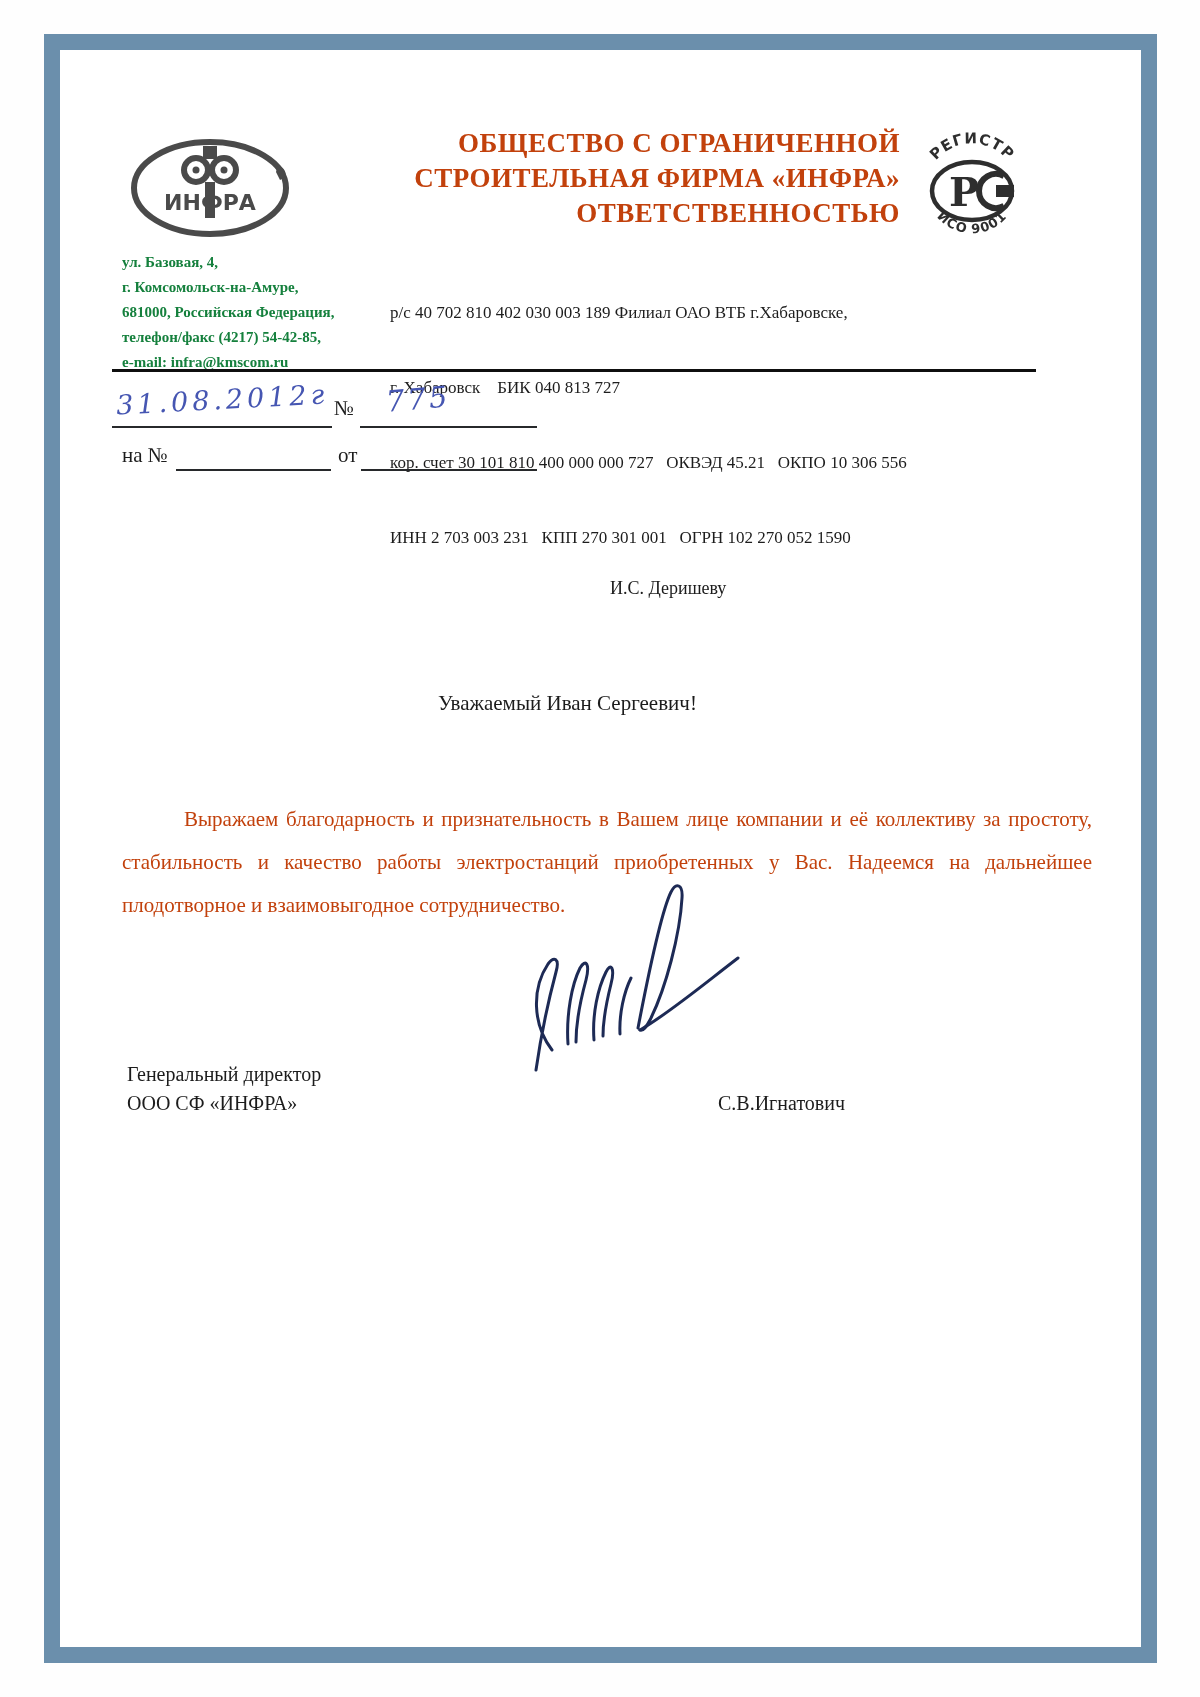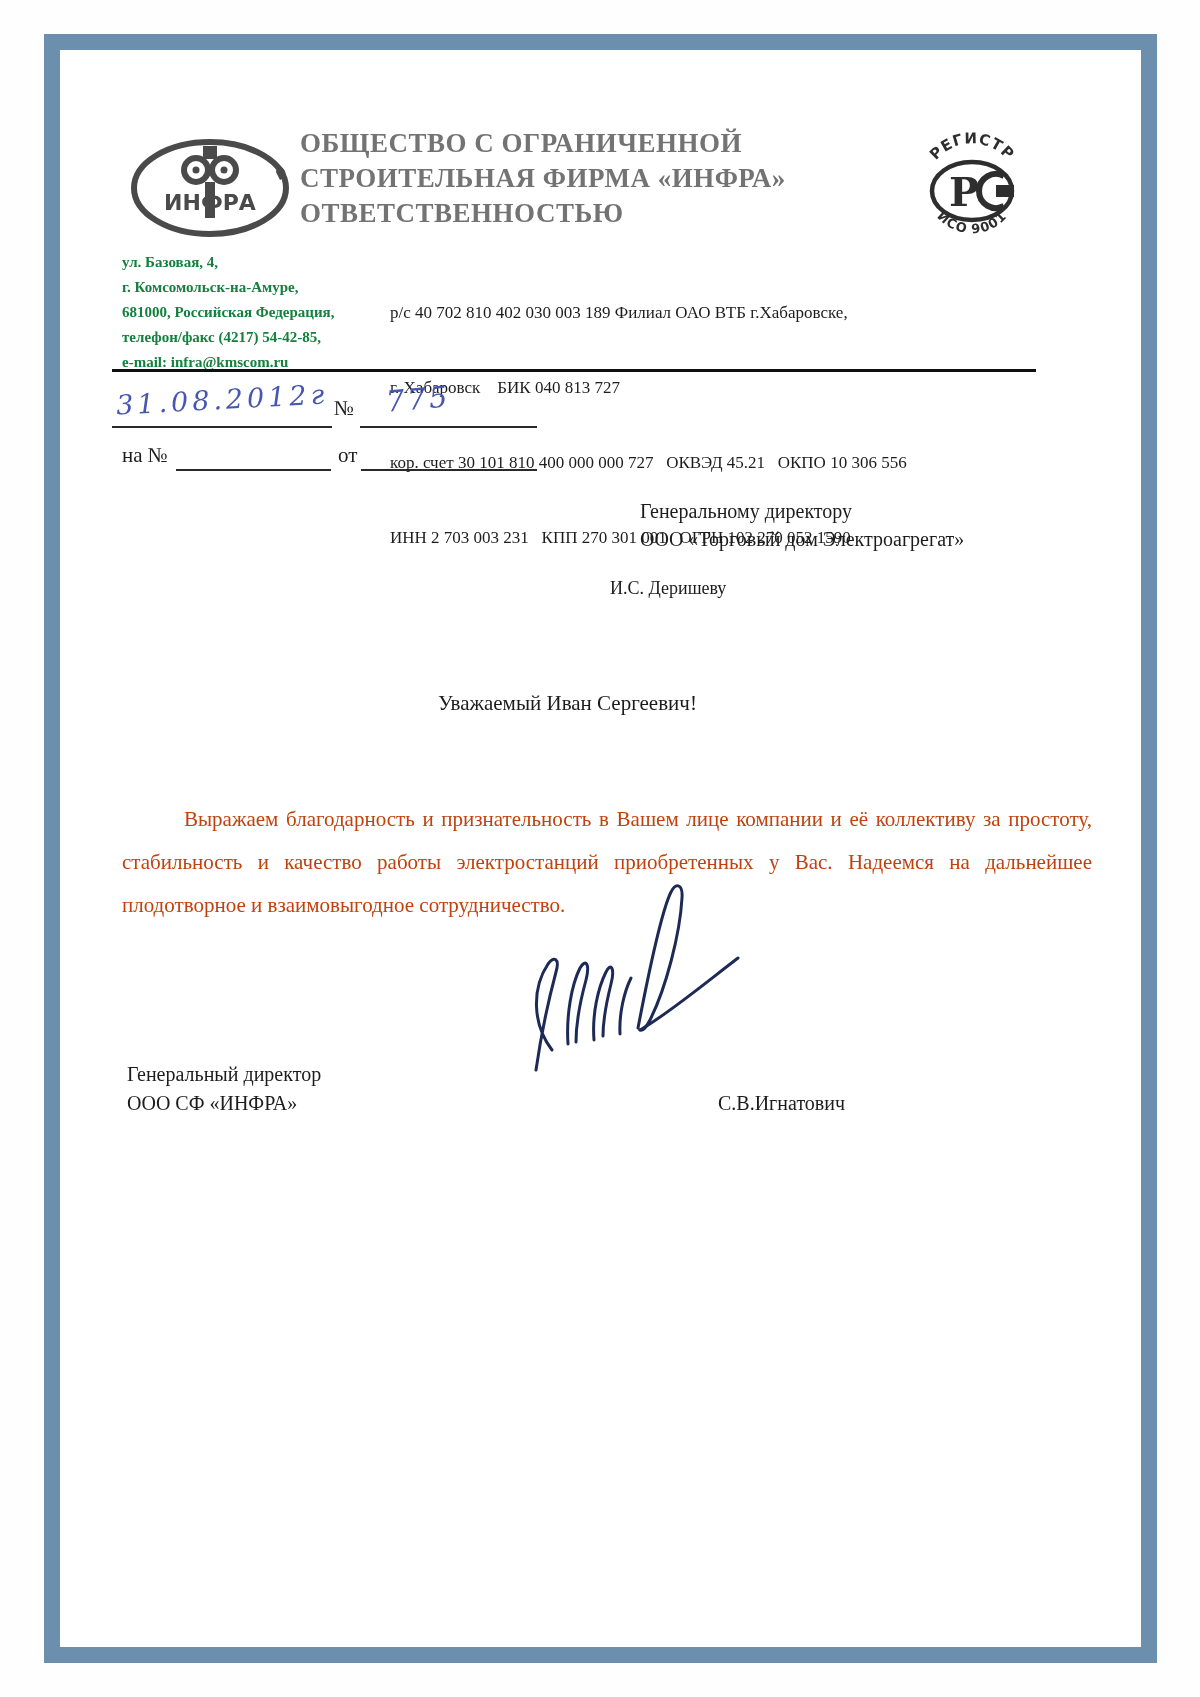--- a/index.html
+++ b/index.html
@@ -16,22 +16,22 @@
     position: absolute;
     top: 34px; left: 44px; right: 43px; bottom: 34px;
     border: 16px solid #6b8fac;
     background: #ffffff;
   }
 
   
   .logo { position: absolute; left: 128px; top: 134px; width: 168px; height: 106px; text-align: center; }
   .org-title {
     position: absolute; left: 300px; top: 126px; width: 600px;
-    text-align: left; font-weight: bold; font-size: 27px; line-height: 35px;
-    color: #737373; letter-spacing: 0.5px;
+    text-align: right; font-weight: bold; font-size: 27px; line-height: 35px;
+    color: #c2410c; letter-spacing: 0.5px;
   }
   .stamp { position: absolute; left: 916px; top: 114px; width: 112px; height: 132px; }
 
   
   .address {
     position: absolute; left: 122px; top: 250px; width: 260px;
     font-size: 15px; line-height: 25px; color: #15803d; font-weight: bold;
   }
   .bank {
     position: absolute; left: 390px; top: 250px; width: 580px;
@@ -146,24 +146,20 @@
   <span class="hand hand-date">31.08.2012г</span>
   <span class="ref-label num-sign">№</span>
   <span class="hand hand-num">775</span>
   <div class="uline ul-date"></div>
   <div class="uline ul-num"></div>
   <span class="ref-label on-num">на №</span>
   <span class="ref-label from">от</span>
   <div class="uline ul-onnum"></div>
   <div class="uline ul-from"></div>
 
-  <div class="recipient">
-    <div>Генеральному директору</div>
-    <div>ООО «Торговый дом Электроагрегат»</div>
-  </div>
   <div class="recipient-name">И.С. Деришеву</div>
 
   <div class="salutation">Уважаемый Иван Сергеевич!</div>
   <div class="body-par">Выражаем  благодарность и признательность в Вашем лице компании  и её коллективу за простоту, стабильность и качество работы электростанций приобретенных у Вас. Надеемся на дальнейшее плодотворное и взаимовыгодное сотрудничество.</div>
 
   <div class="sig-title">
     <div>Генеральный директор</div>
     <div>ООО СФ «ИНФРА»</div>
   </div>
 

